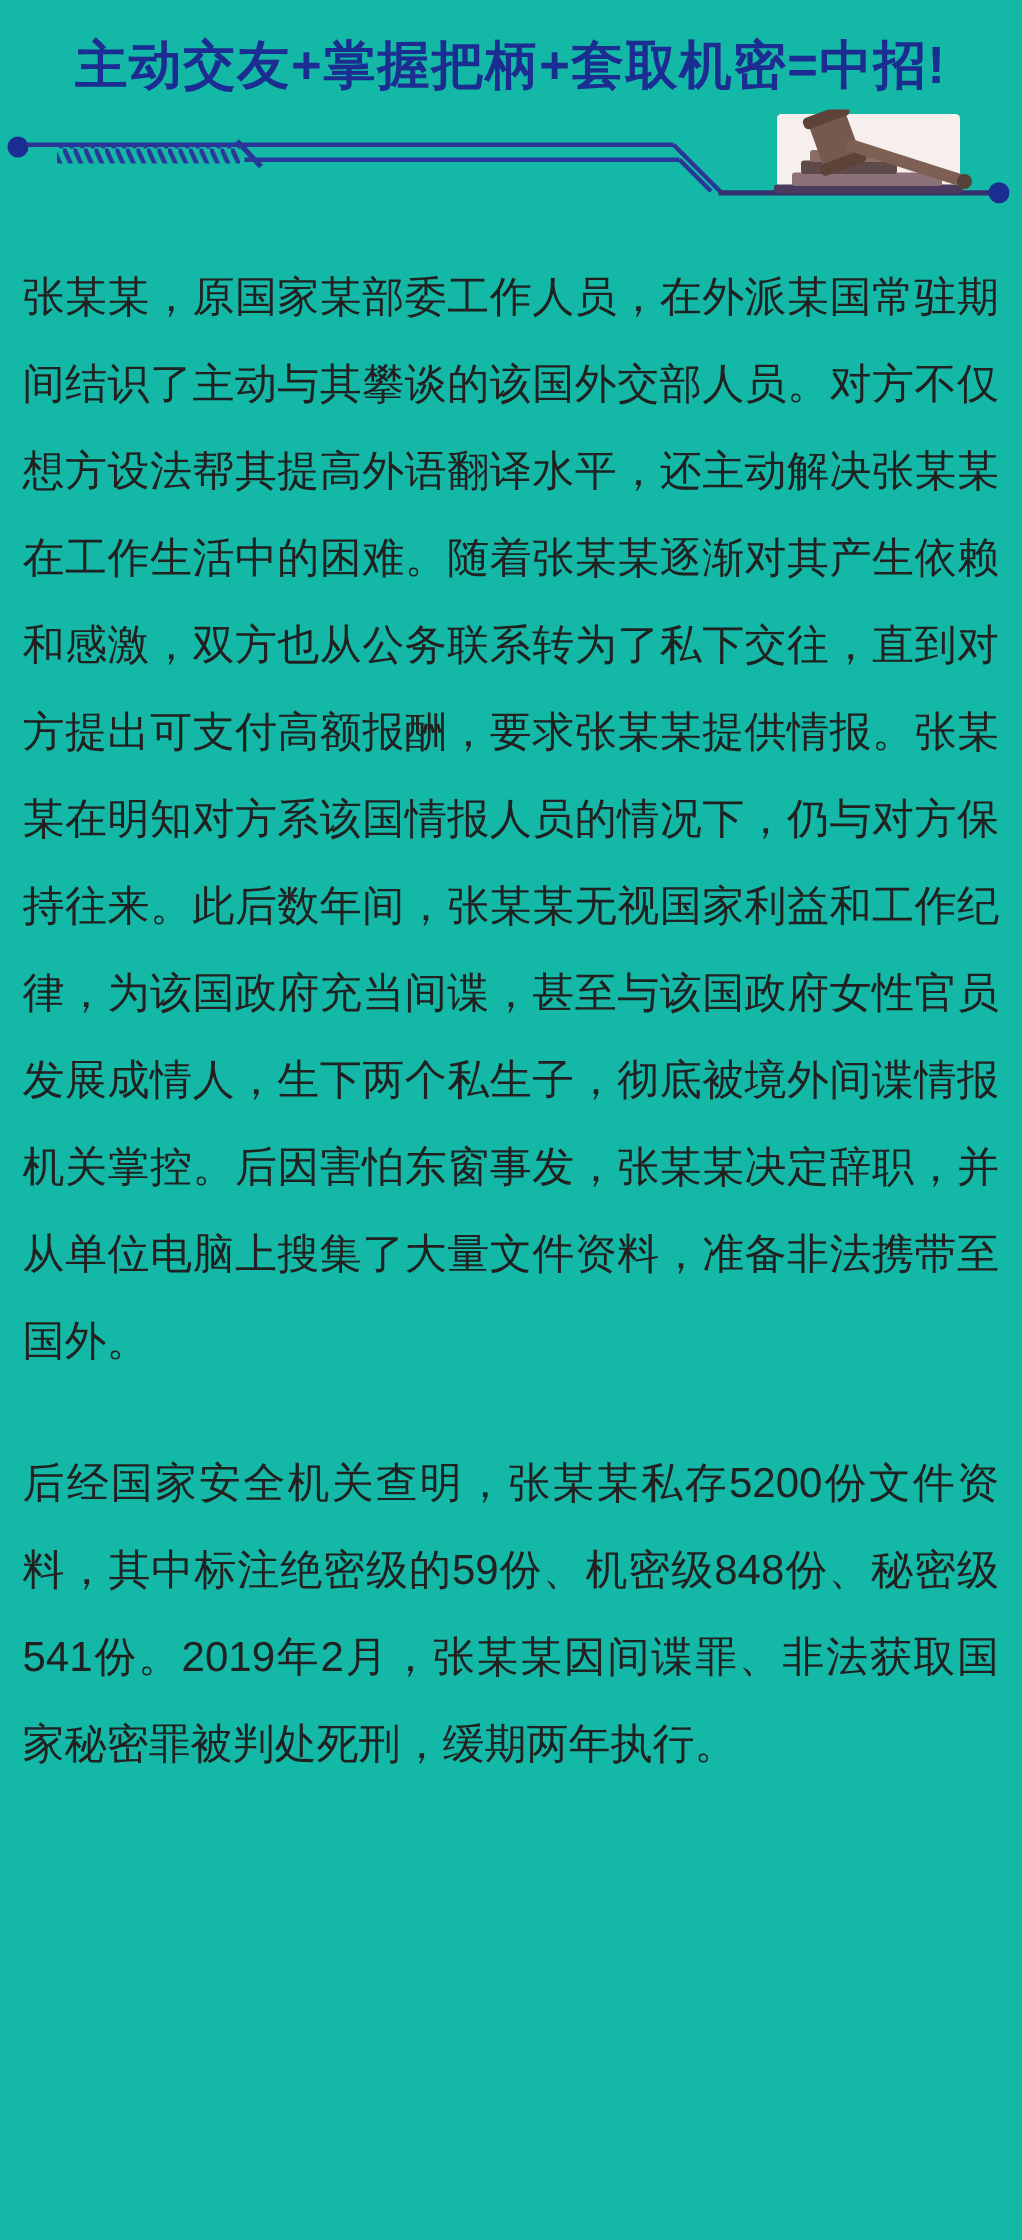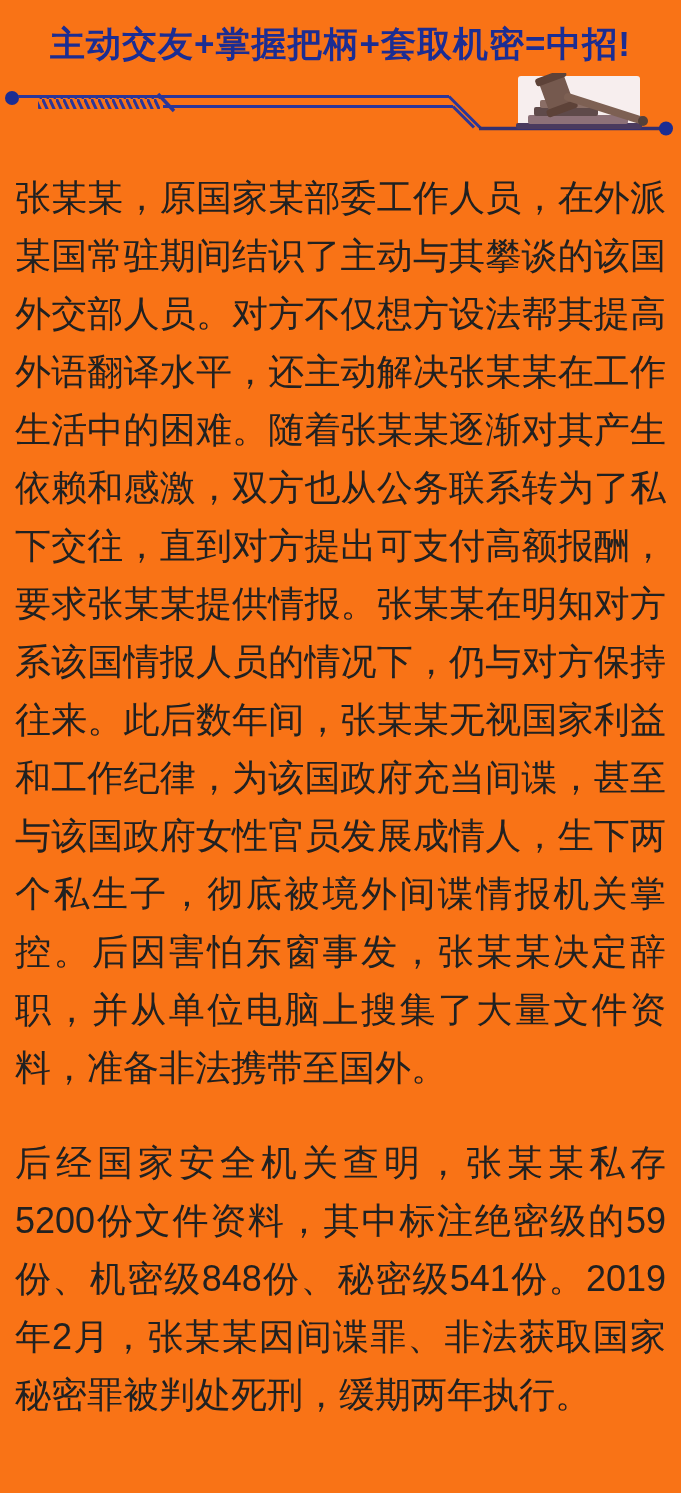--- a/index.html
+++ b/index.html
@@ -1,20 +1,20 @@
 <!DOCTYPE html>
 <html><head>
 <meta charset="utf-8">
 <style>
   html, body { margin: 0; padding: 0; }
   .page {
     position: relative;
     width: 681px;
     height: 1493px;
-    background: #f97316;
+    background: #14b8a6;
     font-family: "Liberation Sans", sans-serif;
     overflow: hidden;
   }
   .title {
     margin: 0;
     padding: 16px 40px 0 40px;
     font-size: 35px;
     line-height: 55px;
     font-weight: 700;
     text-align: center;
@@ -22,21 +22,21 @@
     letter-spacing: 1px;
   }
   .divider {
     position: relative;
     height: 72px;
     margin-top: 2px;
   }
   .divider svg { display: block; }
   .article {
     margin: 24px 15px 0 15px;
-    font-size: 36px;
+    font-size: 28px;
     line-height: 58px;
     color: #212121;
     text-align: justify;
   }
   .article p { margin: 0; }
   .article p + p { margin-top: 37px; }
 </style>
 </head>
 <body>
 

